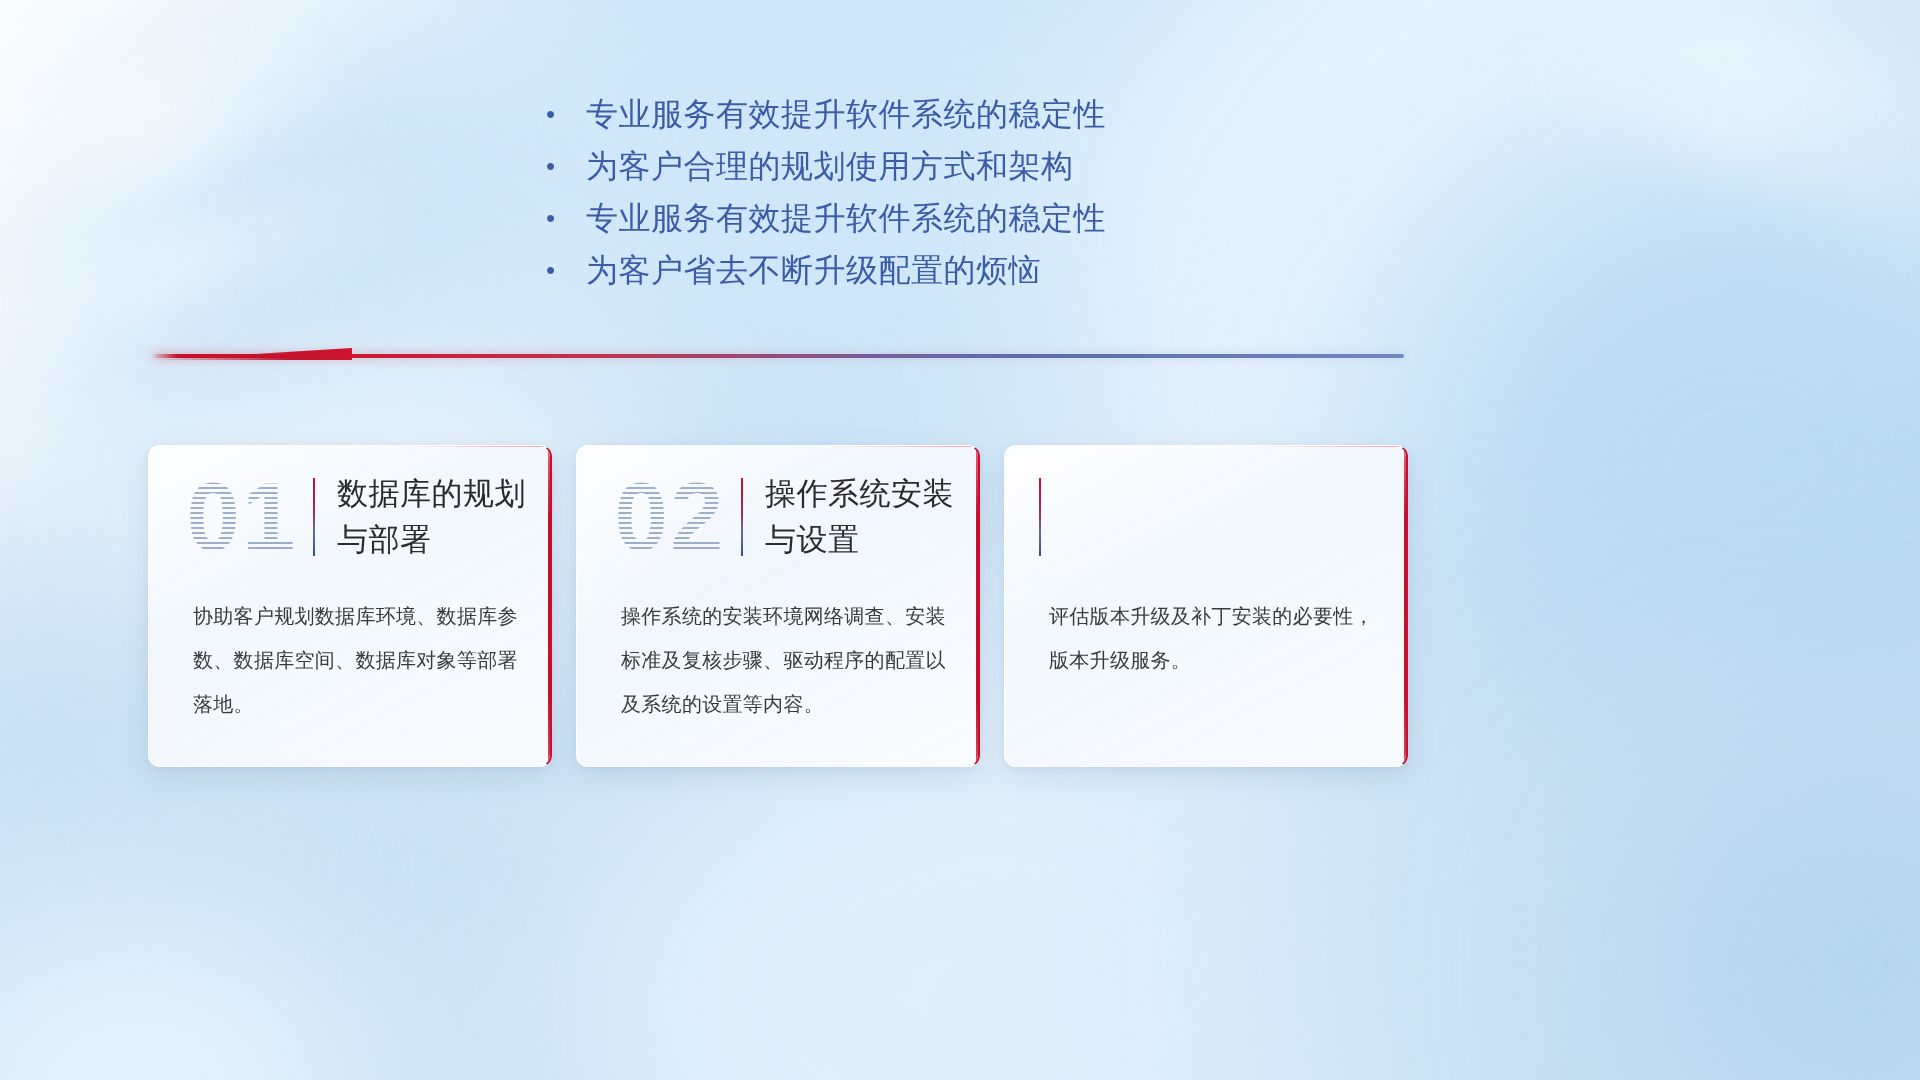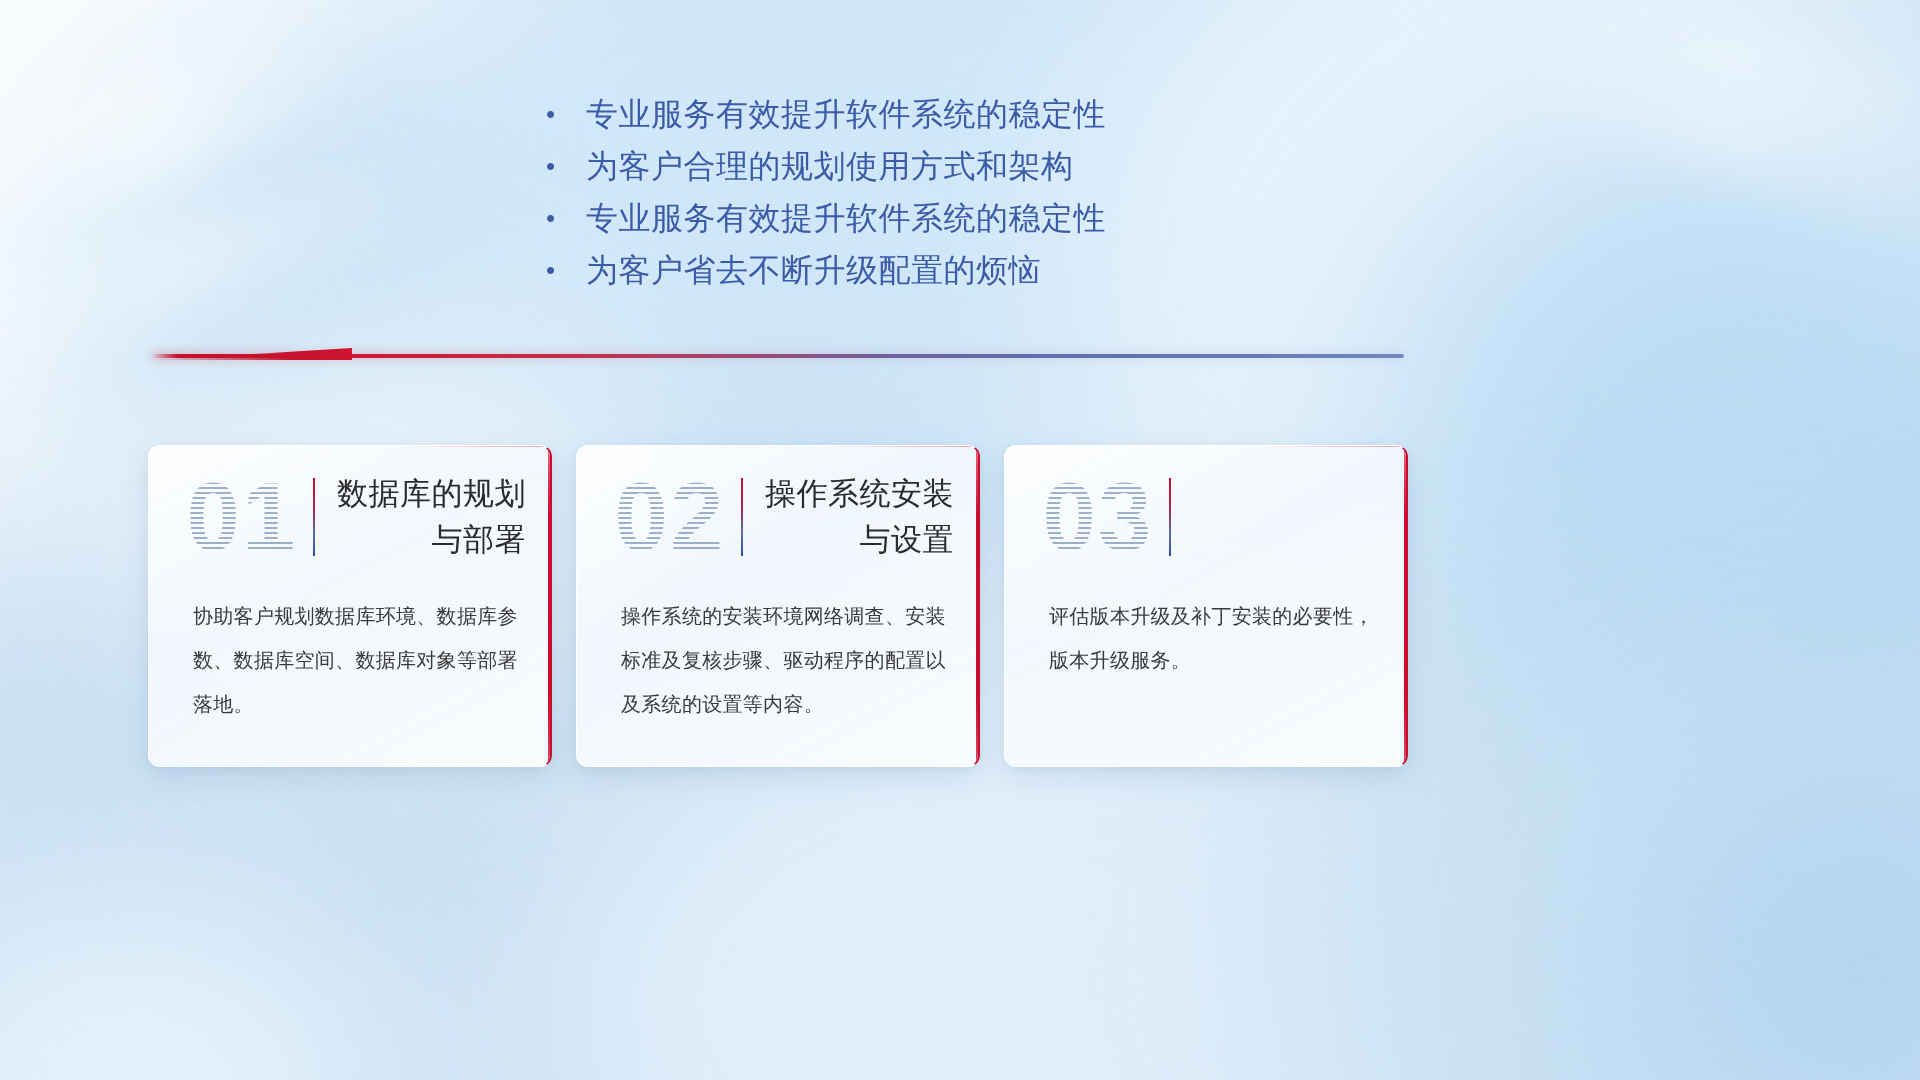--- a/index.html
+++ b/index.html
@@ -207,21 +207,20 @@
     margin: 0 22px 0 6px;
     background: linear-gradient(180deg, #c8102e 0%, #a8264b 38%, #5a6fae 72%, #2f4f9c 100%);
   }
   .card-title {
     font-size: 31px;
     line-height: 46px;
     color: #2b2b2b;
     font-weight: 400;
     letter-spacing: .5px;
     white-space: pre-line;
-    text-align: right;
   }
   .card-body {
     padding: 6px 28px 0 44px;
   }
   .card-desc {
     font-size: 20px;
     line-height: 44px;
     color: #3a3a3a;
     letter-spacing: .3px;
   }
@@ -303,21 +302,20 @@
 与设置</div>
       </div>
       <div class="card-body">
         <div class="card-desc">操作系统的安装环境网络调查、安装标准及复核步骤、驱动程序的配置以及系统的设置等内容。</div>
       </div>
     </div>
 
     <div class="card">
       <div class="card-sheen"></div>
       <div class="card-head">
-        <div class="card-num">03</div>
         <div class="card-sep"></div>
       </div>
       <div class="card-body">
         <div class="card-desc">评估版本升级及补丁安装的必要性，版本升级服务。</div>
       </div>
     </div>
 
   </div>
 </div>
 

